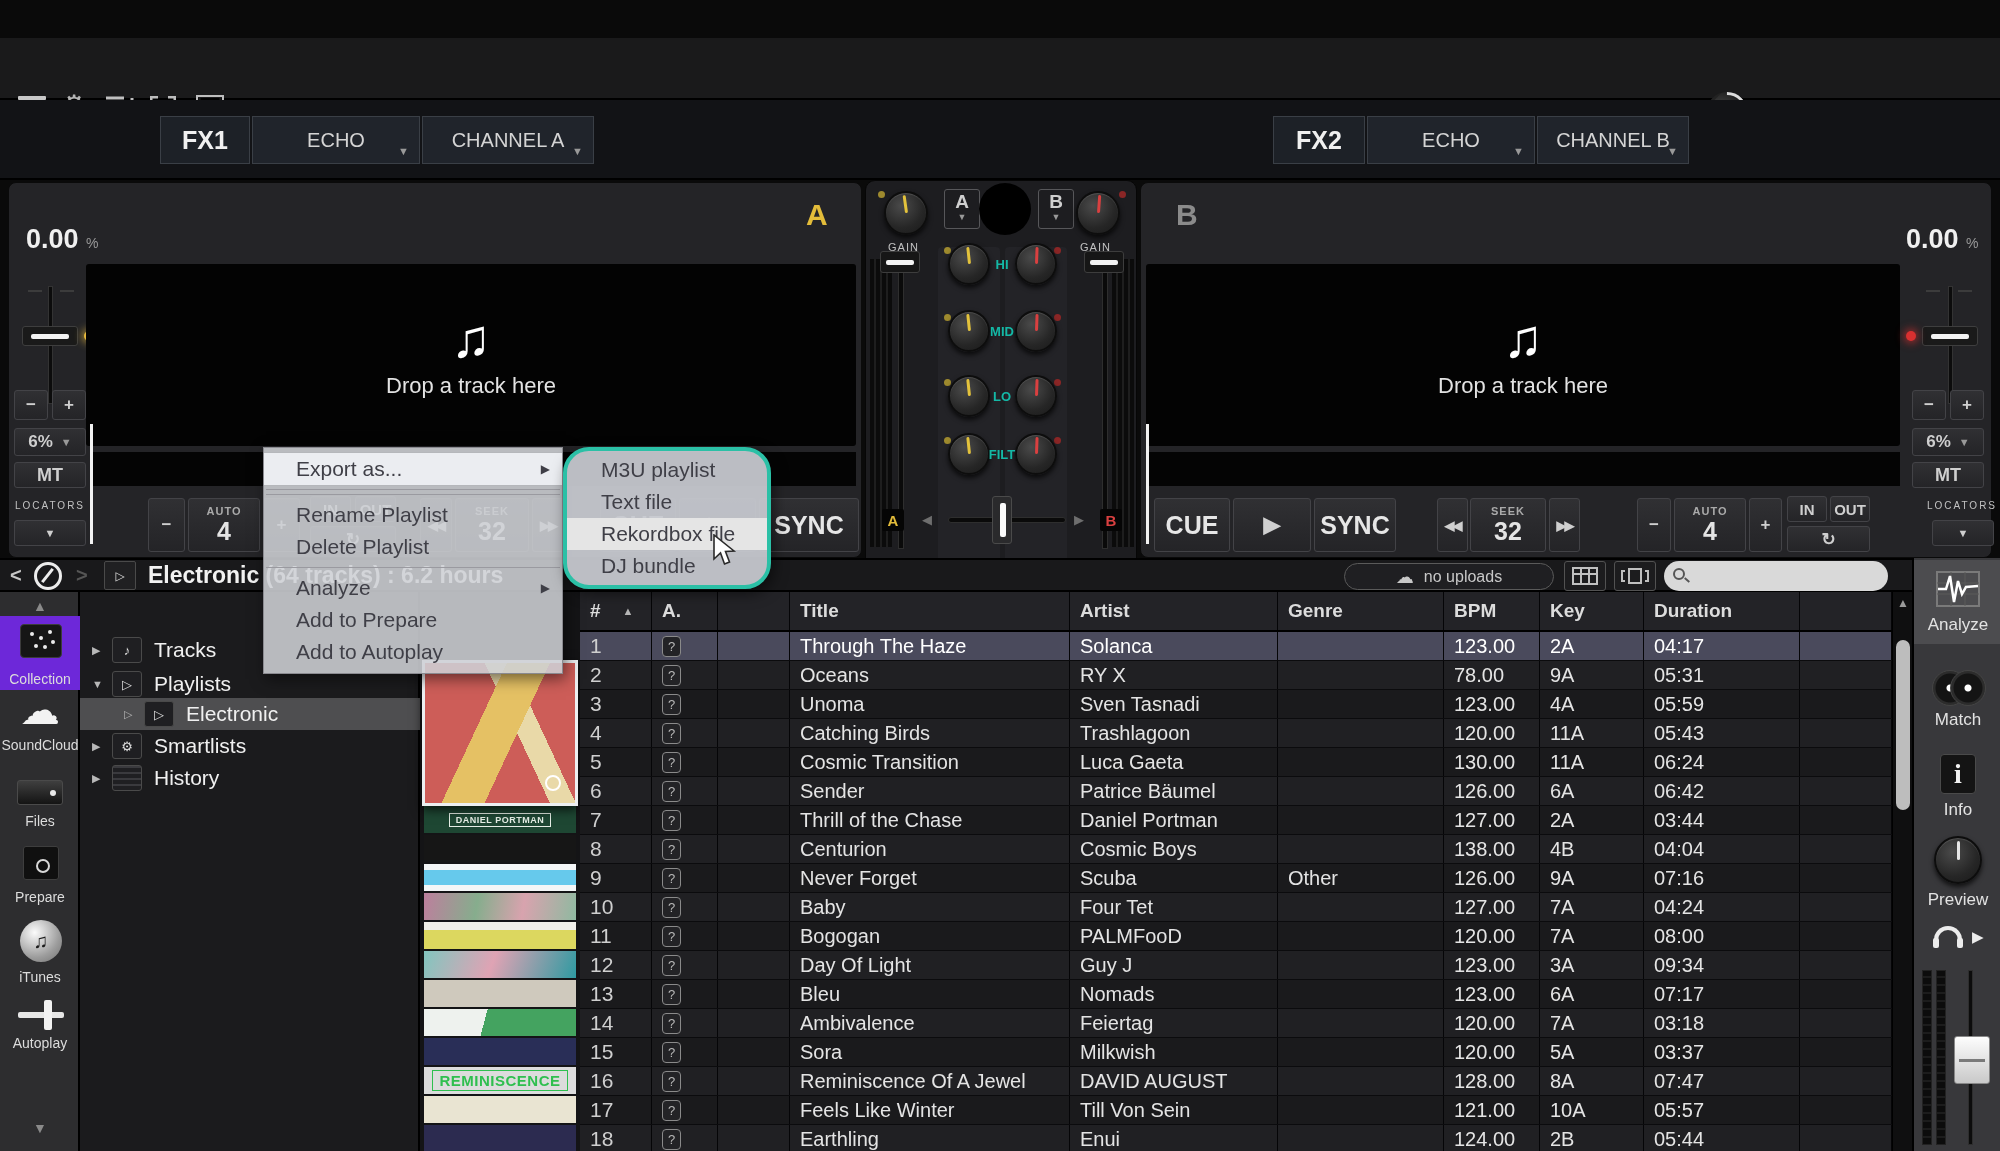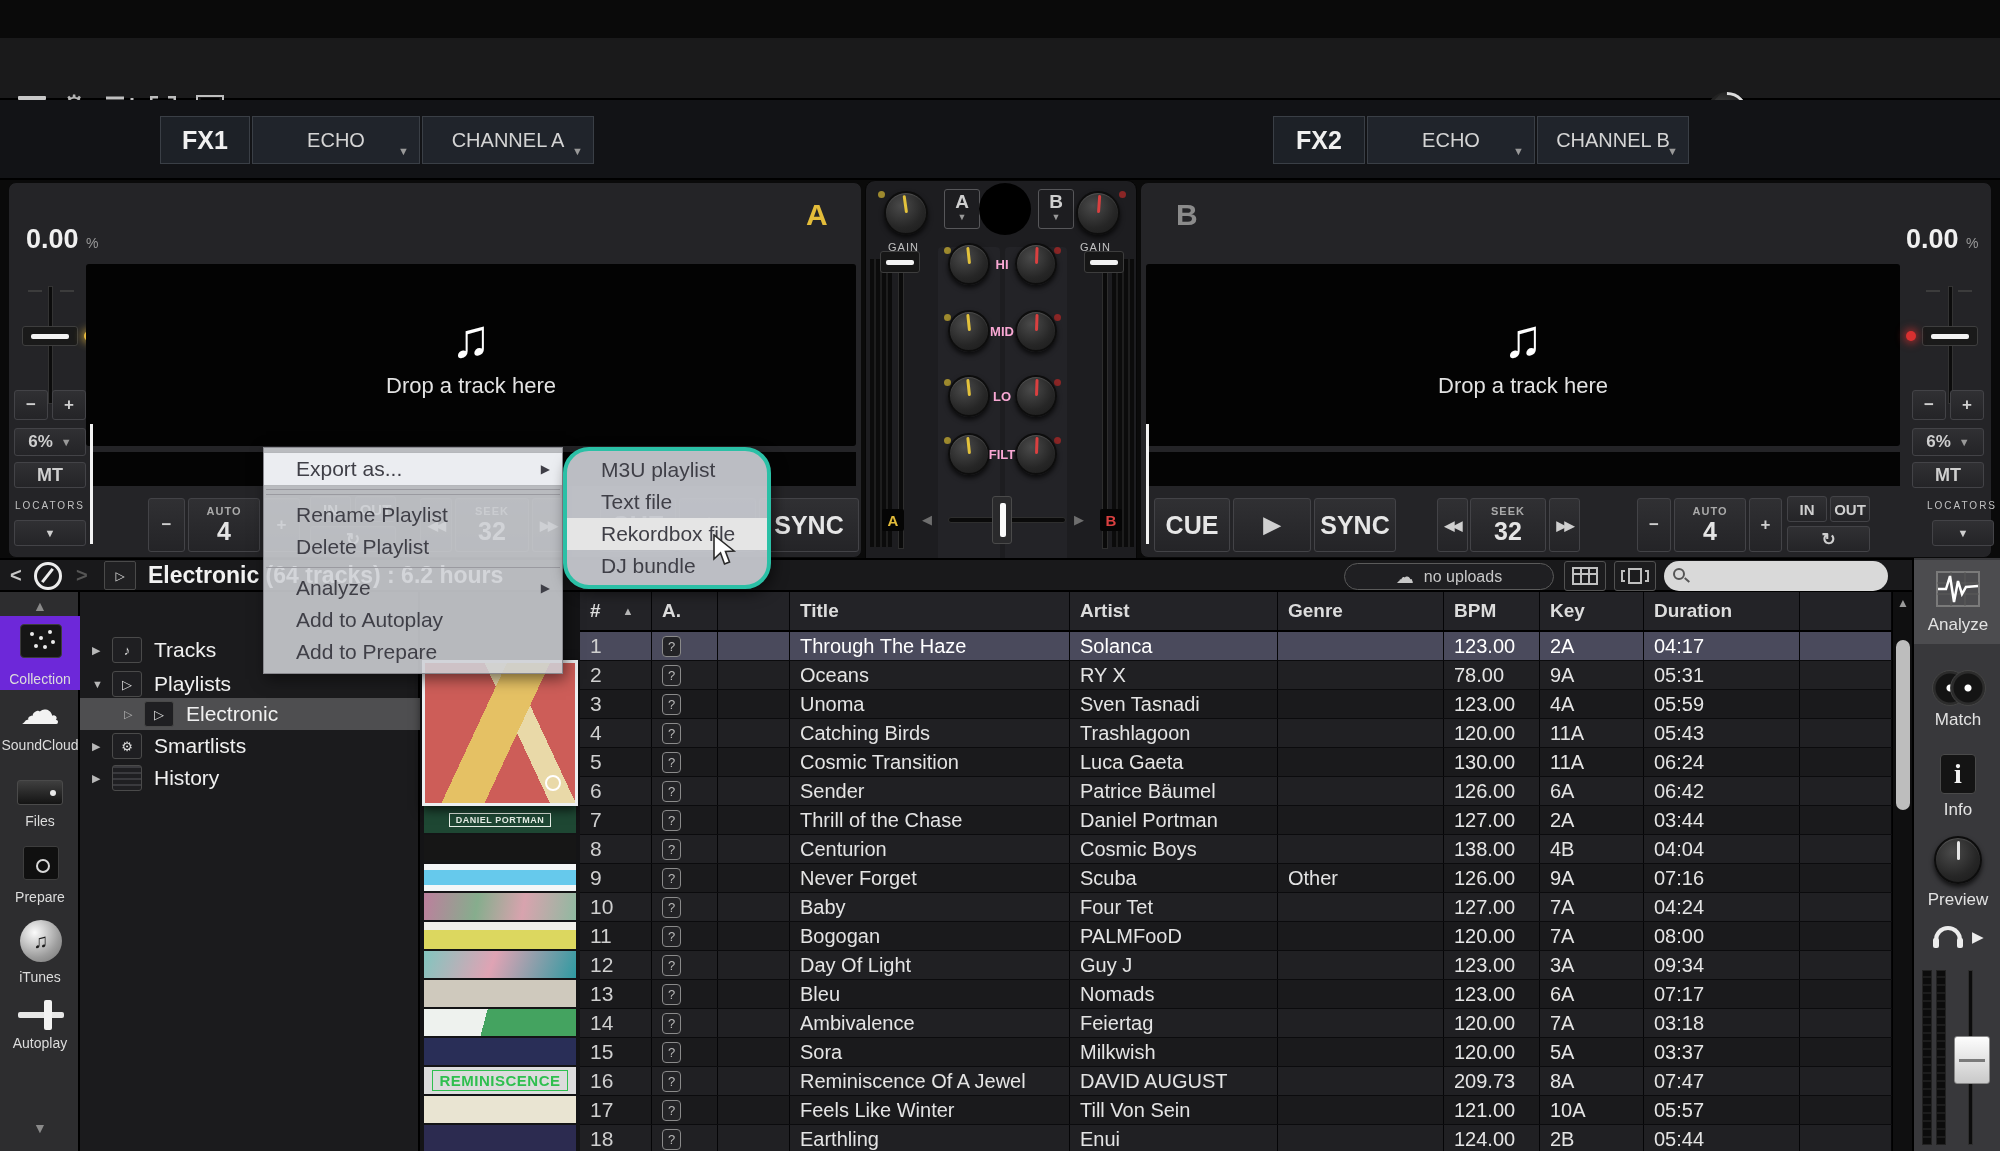--- a/index.html
+++ b/index.html
@@ -64,21 +64,21 @@
 .tbig{font-size:25px;color:#e6e6e6}
 .ddv{font-size:11px;color:#999;margin-left:8px}
 
 
 .mixer{position:absolute;left:865px;top:180px;width:272px;height:400px;background:#1d1d20;border-radius:10px;border:1px solid #060606}
 .mx{position:absolute}
 .selbox{position:absolute;width:36px;height:40px;border:1px solid #57575a;border-radius:3px;color:#cfcfcf;text-align:center;font-size:19px;font-weight:bold;line-height:24px}
 .selbox .dd{display:block;font-size:9px;color:#999;line-height:6px}
 .gainlbl{position:absolute;font-size:11px;color:#c0c0c0;letter-spacing:1px}
 .eqcol{position:absolute;top:66px;width:62px;height:330px;background:#232327;border-radius:4px}
-.eqlbl{position:absolute;font-size:13px;font-weight:bold;color:#f9a8d4;width:40px;text-align:center}
+.eqlbl{position:absolute;font-size:13px;font-weight:bold;color:#14b8a6;width:40px;text-align:center}
 .vtrack{position:absolute;width:6px;background:#0a0a0a;border:1px solid #2e2e2e}
 .vu{position:absolute;width:22px;background:repeating-linear-gradient(90deg,#0b0b0b 0 4px,#1e1e1e 4px 6px)}
 .fhandle{position:absolute;width:40px;height:22px;background:#161616;border:1px solid #3d3d3d;border-radius:3px}
 .fhandle::after{content:"";position:absolute;left:5px;top:8px;right:5px;height:5px;background:#f2f2f2;border-radius:2px}
 .xtrack{position:absolute;height:6px;background:#0a0a0a;border:1px solid #2e2e2e;border-radius:3px}
 .xhandle{position:absolute;width:20px;height:48px;background:#2a2a2c;border:1px solid #4a4a4a;border-radius:3px}
 .xhandle::after{content:"";position:absolute;top:6px;bottom:6px;left:7px;width:6px;background:#fafafa;border-radius:2px}
 .abtag{position:absolute;width:22px;height:22px;background:#050505;font-size:15px;font-weight:bold;display:flex;align-items:center;justify-content:center;border-radius:2px}
 .xarrow{position:absolute;font-size:13px;color:#6e6e6e}
 .dot{position:absolute;width:7px;height:7px;border-radius:50%}
@@ -779,21 +779,21 @@
       </div>
       <div class="t-row alt">
         <div class="t-cell c0">16</div>
         <div class="t-cell c1">
           <span class="qbadge">?</span>
         </div>
         <div class="t-cell c2"></div>
         <div class="t-cell c3">Reminiscence Of A Jewel</div>
         <div class="t-cell c4">DAVID AUGUST</div>
         <div class="t-cell c5"></div>
-        <div class="t-cell c6">209.73</div>
+        <div class="t-cell c6">128.00</div>
         <div class="t-cell c7">8A</div>
         <div class="t-cell c8">07:47</div>
         <div class="t-cell c9"></div>
       </div>
       <div class="t-row">
         <div class="t-cell c0">17</div>
         <div class="t-cell c1">
           <span class="qbadge">?</span>
         </div>
         <div class="t-cell c2"></div>
@@ -863,22 +863,22 @@
   </div>
 
   <div class="cmenu">
       <div class="cm-item hl"><span>Export as...</span><span class="cm-arrow">▶</span></div>
       <div class="cm-sep"></div>
       <div class="cm-sep"></div>
       <div class="cm-item"><span>Rename Playlist</span></div>
       <div class="cm-item"><span>Delete Playlist</span></div>
       <div class="cm-sep"></div>
       <div class="cm-item"><span>Analyze</span><span class="cm-arrow">▶</span></div>
+      <div class="cm-item"><span>Add to Prepare</span></div>
       <div class="cm-item"><span>Add to Autoplay</span></div>
-      <div class="cm-item"><span>Add to Prepare</span></div>
     </div>
   <div class="smenu" style="border-color: rgb(43, 192, 166); border-radius: 26px;">
       <div class="cm-item">M3U playlist</div>
       <div class="cm-item">Text file</div>
       <div class="cm-item hl2">Rekordbox file</div>
       <div class="cm-item">DJ bundle</div>
     </div>
 
   <div class="cursor">
     <svg width="26" height="32" viewBox="0 0 26 32">

